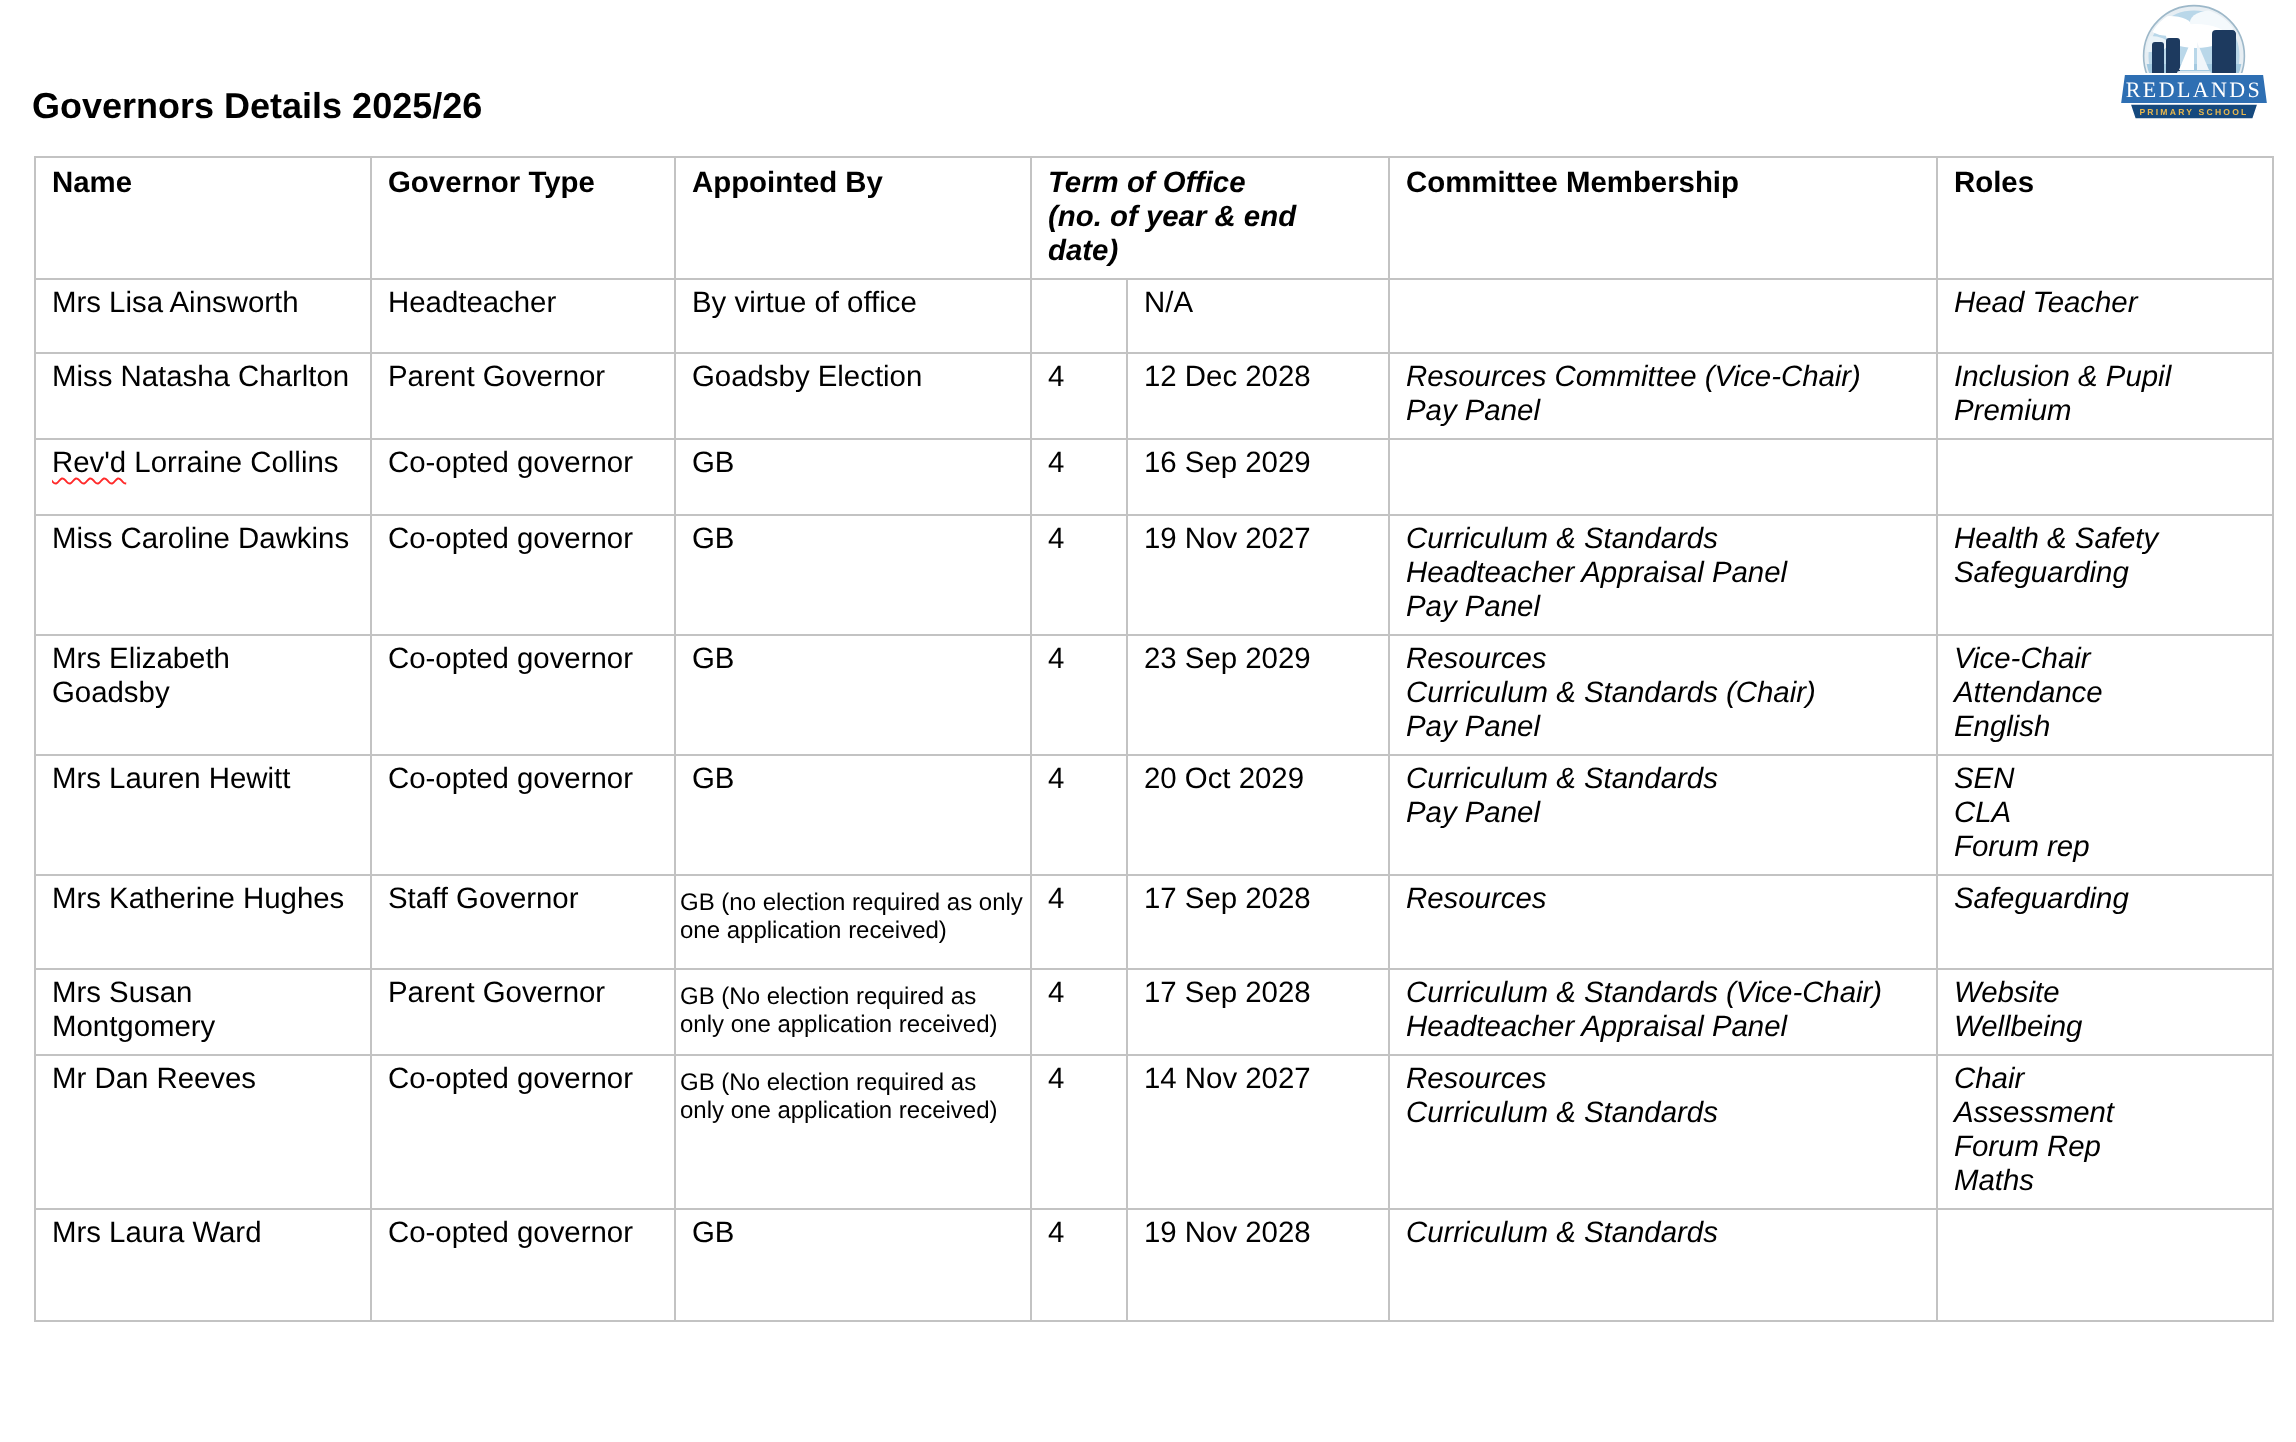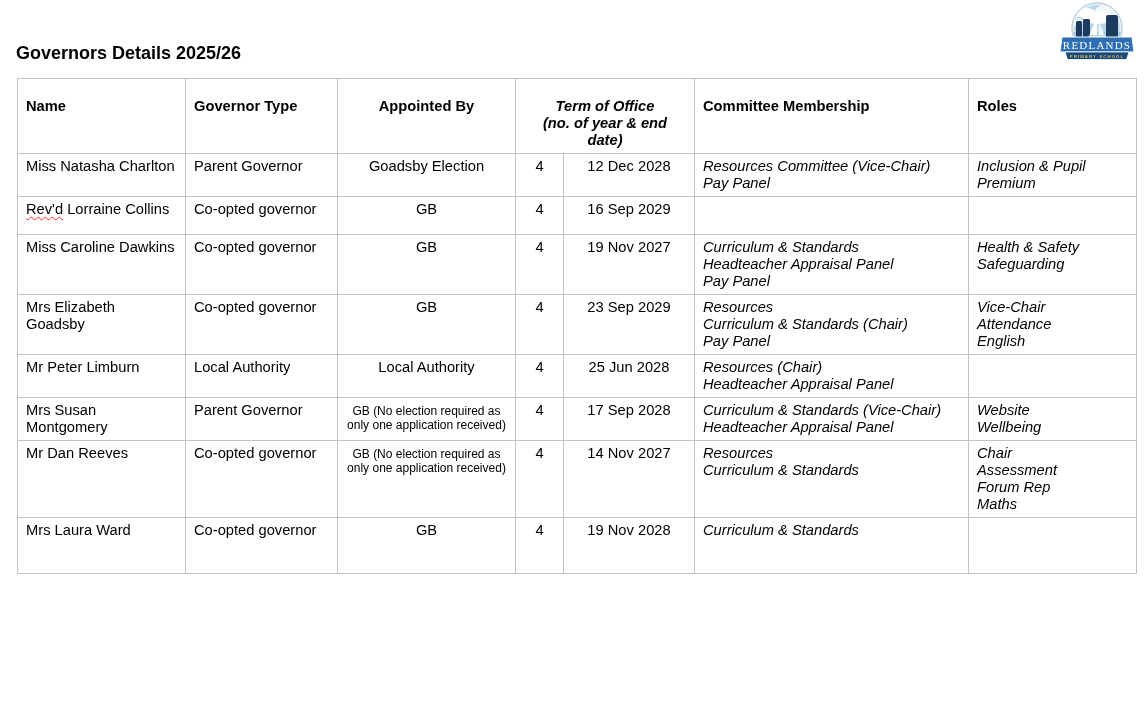--- a/index.html
+++ b/index.html
@@ -37,23 +37,23 @@
   }
   .gov-table th, .gov-table td {
     border: 1px solid #c3c3c3;
     vertical-align: top;
     padding: 4px 8px;
     overflow: hidden;
   }
   .gov-table th {
     font-weight: bold;
     text-align: left;
-    padding-top: 19px;
-  }
-  .gov-table th.center, .gov-table td.center { text-align: center; }
+    padding-top: 5px;
+  }
+  .gov-table th.center, .gov-table td.center { }
   .gov-table td.small-note {
     font-size: 12px;
     line-height: 14px;
     padding-top: 6px;
     padding-left: 2px;
     padding-right: 2px;
   }
   .squiggle {
     text-decoration-line: underline;
     text-decoration-style: wavy;
@@ -124,20 +124,31 @@
       <th class="center">Appointed By</th>
       <th class="center" colspan="2">
         <span class="line">Term of Office</span>
         <span class="line">(no. of year &amp; end date)</span>
       </th>
       <th>Committee Membership</th>
       <th>Roles</th>
     </tr>
   </thead>
   <tbody>
+      <tr style="height: 37px;">
+        <td>Mrs Lisa Ainsworth</td>
+        <td>Headteacher</td>
+        <td class="center">By virtue of office</td>
+        <td class="center"></td>
+        <td class="center">N/A</td>
+        <td></td>
+        <td>
+          <span class="line">Head Teacher</span>
+        </td>
+      </tr>
       <tr style="height: 40px;">
         <td>Miss Natasha Charlton</td>
         <td>Parent Governor</td>
         <td class="center">Goadsby Election</td>
         <td class="center">4</td>
         <td class="center">12 Dec 2028</td>
         <td>
           <span class="line">Resources Committee (Vice-Chair)</span>
           <span class="line">Pay Panel</span>
         </td>
@@ -180,31 +191,48 @@
           <span class="line">Resources</span>
           <span class="line">Curriculum &amp; Standards (Chair)</span>
           <span class="line">Pay Panel</span>
         </td>
         <td>
           <span class="line">Vice-Chair</span>
           <span class="line">Attendance</span>
           <span class="line">English</span>
         </td>
       </tr>
-      <tr style="height: 40px;">
-        <td>Mr Peter Limburn</td>
-        <td>Local Authority</td>
-        <td class="center">Local Authority</td>
-        <td class="center">4</td>
-        <td class="center">25 Jun 2028</td>
-        <td>
-          <span class="line">Resources (Chair)</span>
-          <span class="line">Headteacher Appraisal Panel</span>
-        </td>
-        <td></td>
+      <tr style="height: 57px;">
+        <td>Mrs Lauren Hewitt</td>
+        <td>Co-opted governor</td>
+        <td class="center">GB</td>
+        <td class="center">4</td>
+        <td class="center">20 Oct 2029</td>
+        <td>
+          <span class="line">Curriculum &amp; Standards</span>
+          <span class="line">Pay Panel</span>
+        </td>
+        <td>
+          <span class="line">SEN</span>
+          <span class="line">CLA</span>
+          <span class="line">Forum rep</span>
+        </td>
+      </tr>
+      <tr style="height: 47px;">
+        <td>Mrs Katherine Hughes</td>
+        <td>Staff Governor</td>
+        <td class="center small-note">GB (no election required as only one application received)</td>
+        <td class="center">4</td>
+        <td class="center">17 Sep 2028</td>
+        <td>
+          <span class="line">Resources</span>
+        </td>
+        <td>
+          <span class="line">Safeguarding</span>
+        </td>
       </tr>
       <tr style="height: 40px;">
         <td>Mrs Susan Montgomery</td>
         <td>Parent Governor</td>
         <td class="center small-note">GB (No election required as only one application received)</td>
         <td class="center">4</td>
         <td class="center">17 Sep 2028</td>
         <td>
           <span class="line">Curriculum &amp; Standards (Vice-Chair)</span>
           <span class="line">Headteacher Appraisal Panel</span>

